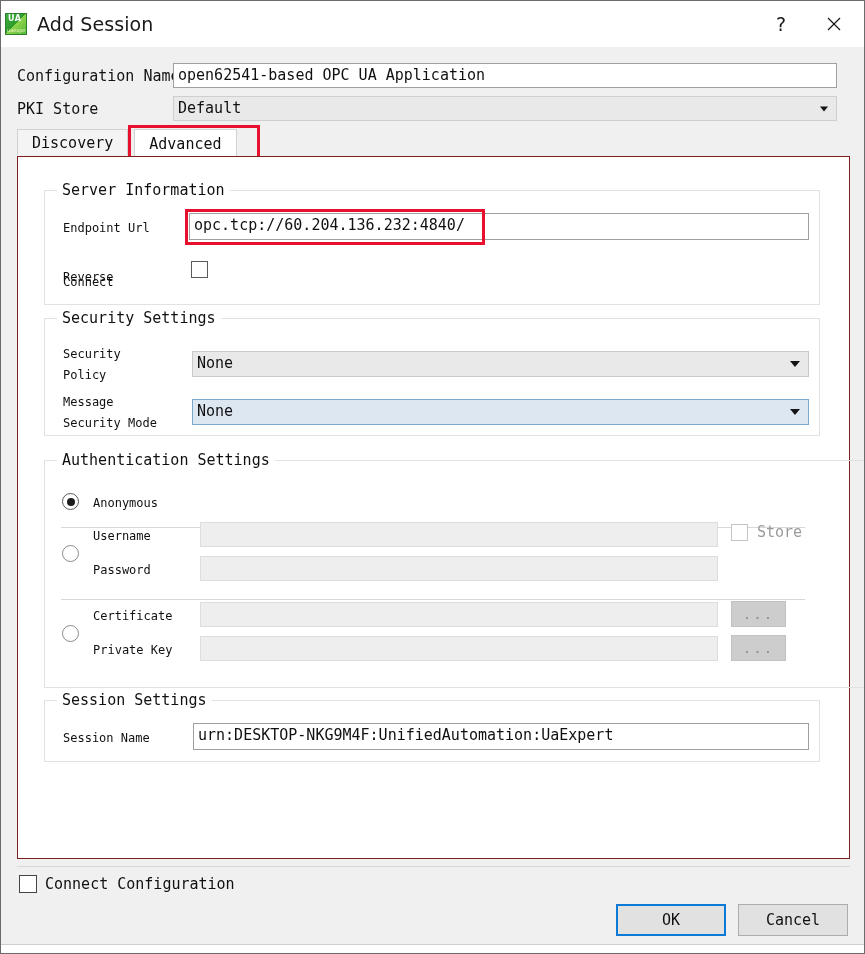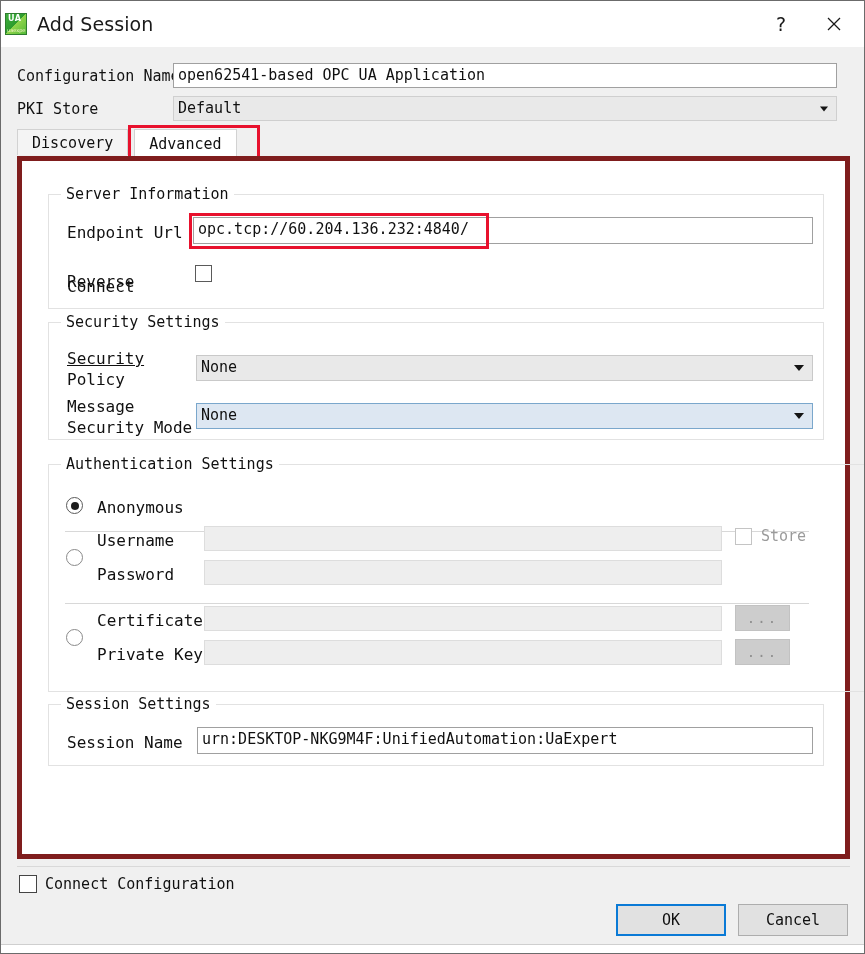--- a/index.html
+++ b/index.html
@@ -170,21 +170,21 @@
   }
 
   
   .tabpanel {
     position: absolute;
     left: 16px;
     top: 155px;
     width: 833px;
     height: 703px;
     background: #ffffff;
-    border: 5px solid #7f1d1d;
+    border: 1px solid #7f1d1d;
     box-sizing: border-box;
   }
 
   
   .group {
     position: absolute;
     border: 1px solid #e2e2e2;
     box-sizing: border-box;
   }
   .group-title {
@@ -192,21 +192,21 @@
     top: -10px;
     left: 12px;
     background: #ffffff;
     padding: 0 5px;
     font-size: 15px;
     color: #101010;
     white-space: nowrap;
   }
   .field-label {
     position: absolute;
-    font-size: 16px;
+    font-size: 12px;
     color: #101010;
     white-space: nowrap;
     line-height: 21px;
   }
   .txtinput {
     position: absolute;
     border: 1px solid #a0a0a0;
     background: #ffffff;
     font-size: 15px;
     color: #101010;
@@ -416,21 +416,21 @@
       <div class="field-label" style="left:18px; top:27px;">Endpoint Url</div>
       <div class="txtinput" style="left:144px; top:22px; width:620px; height:27px;">opc.tcp://60.204.136.232:4840/</div>
       <div class="url-highlight" style="left:140px; top:18px; width:300px; height:36px;"></div>
       <div class="field-label" style="left:18px; top:76px;">Reverse</div>
       <div class="field-label" style="left:18px; top:81px;">Connect</div>
       <div class="checkbox" style="left:146px; top:70px;"></div>
     </div>
 
     <div class="group" style="left:26px; top:161px; width:776px; height:118px;">
       <div class="group-title">Security Settings</div>
-      <div class="field-label" style="left:18px; top:25px;text-decoration:underline;">Security</div>
+      <div class="field-label" style="left:18px; top:25px;">Security</div>
       <div class="field-label" style="left:18px; top:46px;">Policy</div>
       <div class="combo" style="left:147px; top:32px; width:617px; height:26px;">
         <span>None</span>
         <span class="arrowbox">
             <i></i>
           </span>
       </div>
       <div class="field-label" style="left:18px; top:73px;">Message</div>
       <div class="field-label" style="left:18px; top:94px;">Security Mode</div>
       <div class="combo focused" style="left:147px; top:80px; width:617px; height:26px;">

